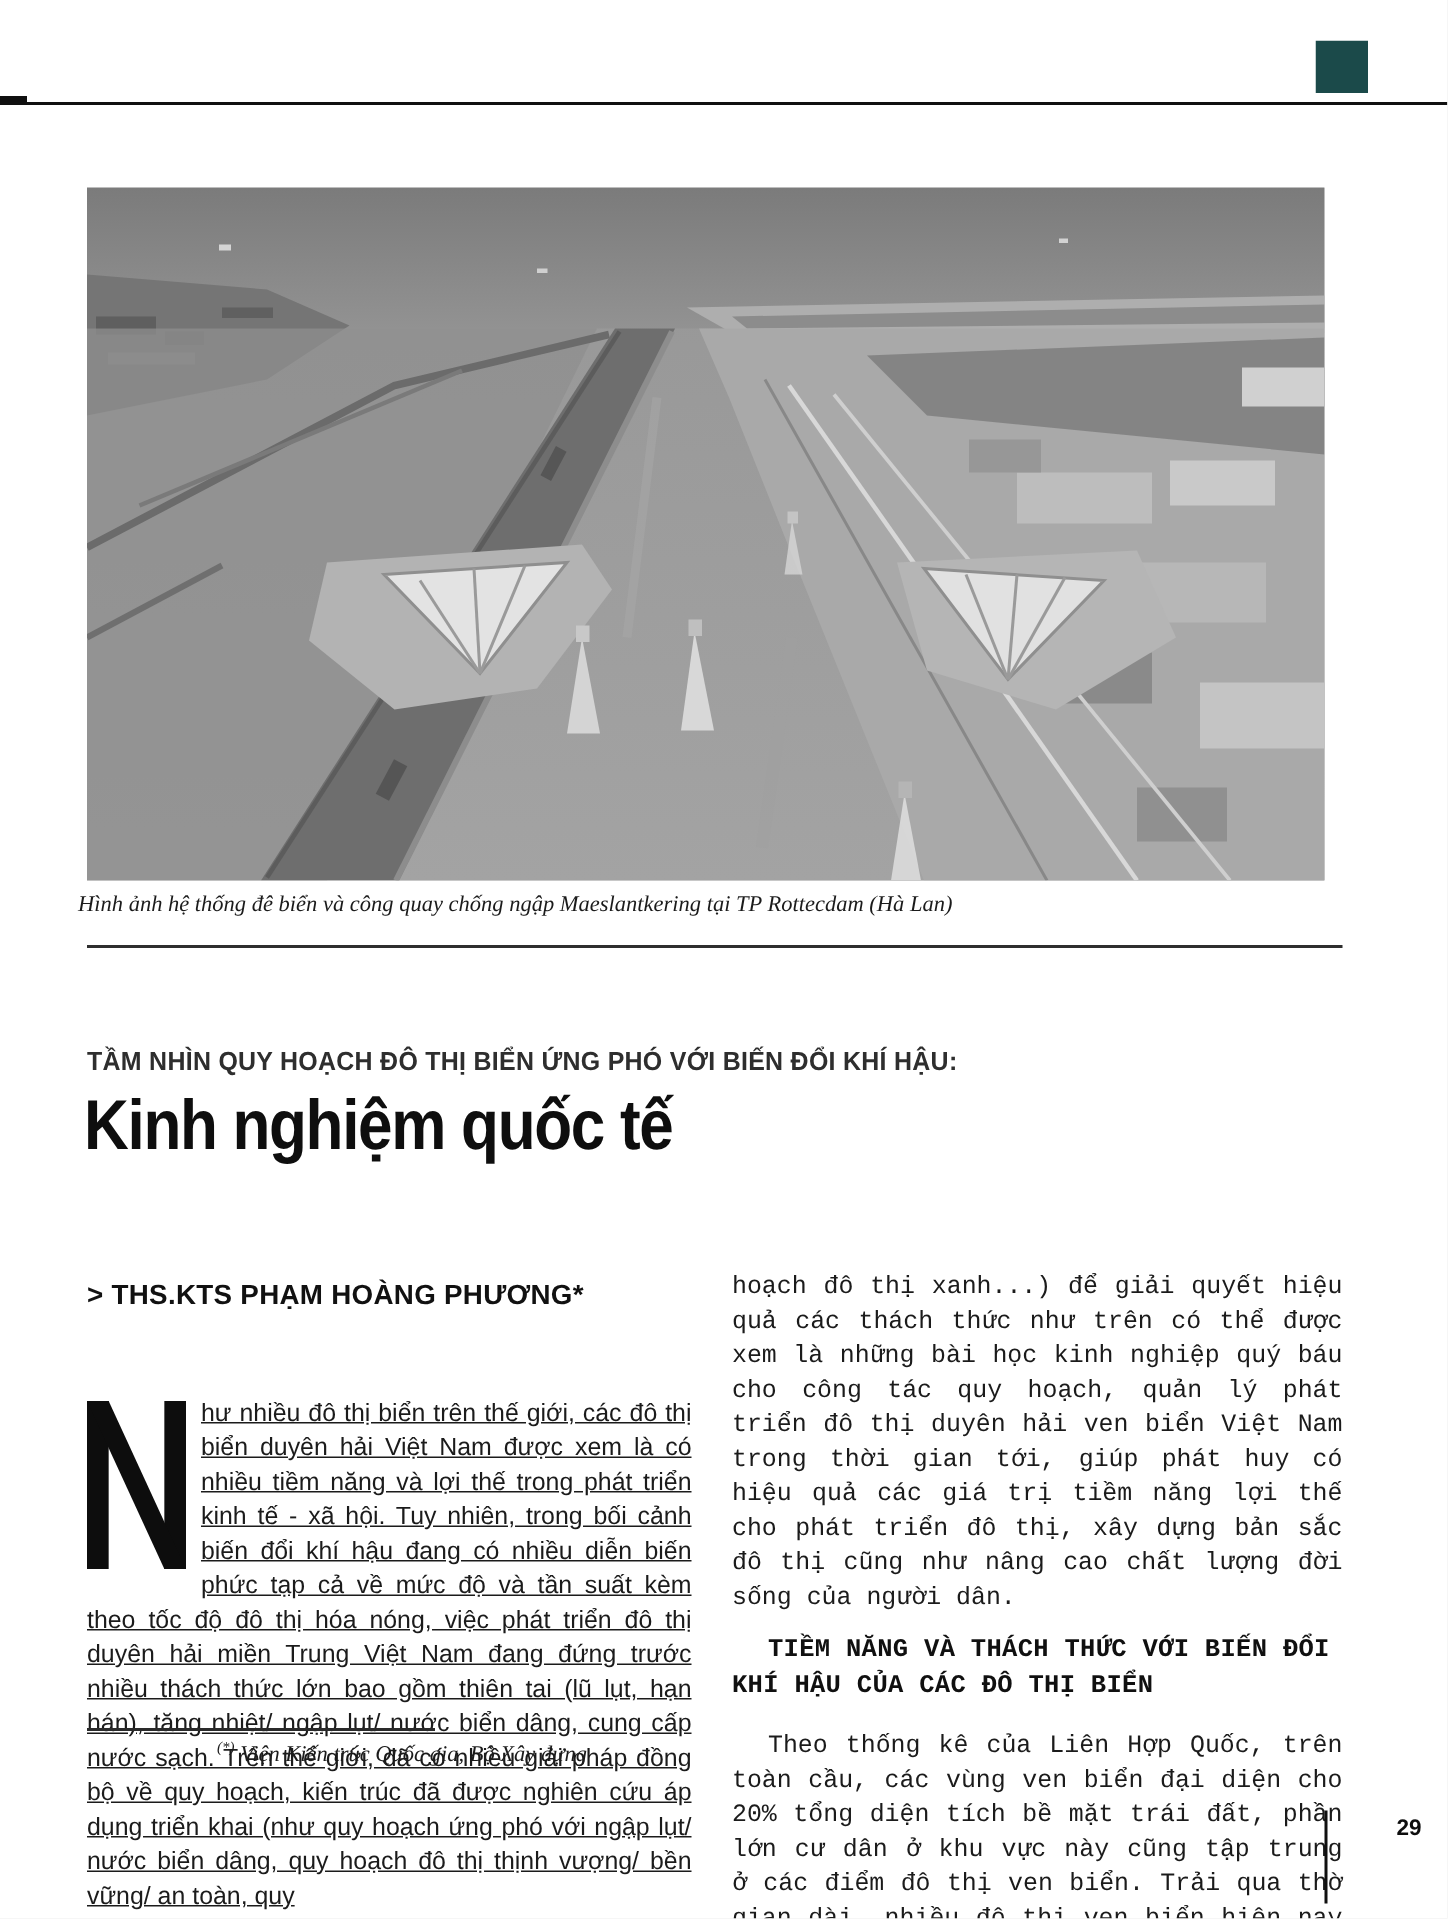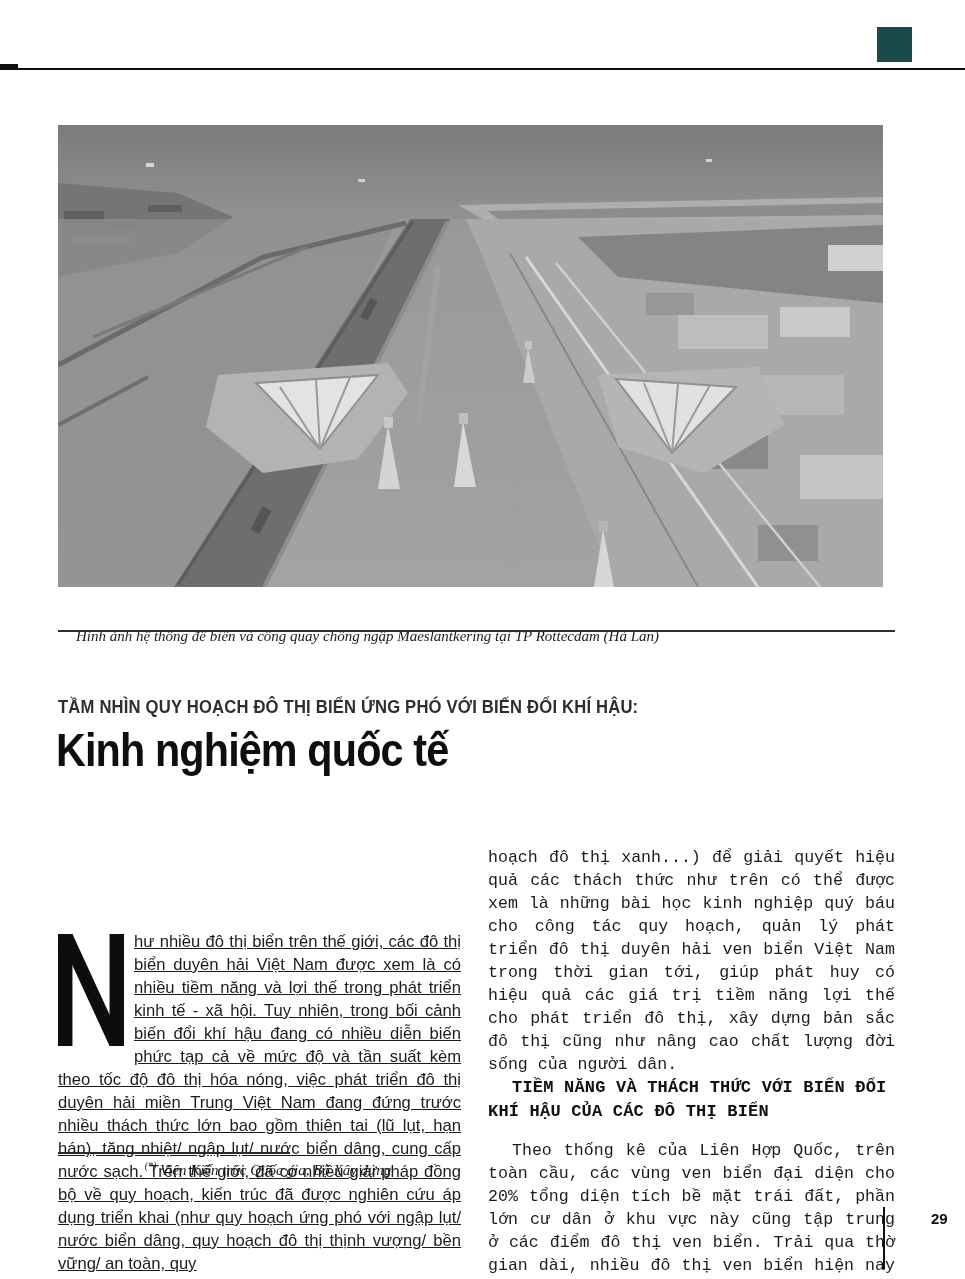--- a/index.html
+++ b/index.html
@@ -10,23 +10,23 @@
   }
   
   .top-rule{ position:absolute; left:0; top:68px; width:965px; height:2px; background:#101010; }
   .top-stub{ position:absolute; left:0; top:64px; width:18px; height:6px; background:#101010; }
   .corner-marker{ position:absolute; left:877px; top:27px; width:35px; height:35px; }
 
   
   .photo{ position:absolute; left:58px; top:125px; width:825px; height:462px; overflow:hidden; background:#9c9c9c; }
   .photo svg{ display:block; width:100%; height:100%; }
   .caption{
-    position:absolute; left:76px; top:595px; width:830px;
+    position:absolute; left:52px; top:595px; width:830px;
     font-family:"Liberation Serif","DejaVu Serif",serif; font-style:italic;
-    font-size:15px; color:#1b1b1b;margin-top:33px;
+    font-size:15px; color:#1b1b1b;
   }
   .caption-rule{ position:absolute; left:58px; top:630px; width:837px; height:2px; background:#2e2e2e; }
 
   
   .kicker{
     position:absolute; left:58px; top:697px; width:860px;
     font-size:17.5px; font-weight:600; color:#2e2e2e; letter-spacing:.2px;
     transform:scaleX(.95); transform-origin:left top; white-space:nowrap;
   }
   .title{
@@ -40,21 +40,21 @@
   }
 
   
   .bodytext{ font-size:16.6px; line-height:23px; text-align:justify; color:#1b1b1b; }
   .col1{ position:absolute; left:58px; top:930px; width:403px;text-decoration:underline; }
   .col2{ position:absolute; left:488px; top:846px; width:407px;font-family:Liberation Mono, monospace; }
   .dropcap-box{ float:left; width:66px; height:112px; margin:4px 10px 0 0; }
   .dropcap-box svg{ display:block; width:100%; height:100%; }
   .col2 .para1{ margin:0; }
   .subheading{
-    font-size:17px; font-weight:800; line-height:24px;
+    margin-top:13px; font-size:17px; font-weight:800; line-height:24px;
     color:#101010; text-indent:24px; letter-spacing:.2px; text-align:left;
   }
   .para2{ text-indent:24px; margin-top:15px; }
 
   
   .footnote-rule{ position:absolute; left:58px; top:1152px; width:232px; height:1.5px; background:#2a2a2a; }
   .footnote{
     position:absolute; left:58px; top:1160px; width:420px;
     font-family:"Liberation Serif","DejaVu Serif",serif; font-style:italic;
     font-size:15px; color:#1b1b1b;text-align:center;
@@ -167,20 +167,21 @@
       <polyline points="380,140 360,300" fill="none" stroke="#a6a6a6" stroke-width="6" opacity=".6"></polyline>
       <polyline points="470,300 450,440" fill="none" stroke="#a0a0a0" stroke-width="8" opacity=".5"></polyline>
     </svg>
   </div>
 
   <div class="caption">Hình ảnh hệ thống đê biển và công quay chống ngập Maeslantkering tại TP Rottecdam (Hà Lan)</div>
   <div class="caption-rule"></div>
 
   <div class="kicker">TẦM NHÌN QUY HOẠCH ĐÔ THỊ BIỂN ỨNG PHÓ VỚI BIẾN ĐỔI KHÍ HẬU:</div>
   <div class="title">Kinh nghiệm quốc tế</div>
+  <div class="author">&gt; THS.KTS PHẠM HOÀNG PHƯƠNG*</div>
 
   <div class="col1 bodytext">
     <span class="dropcap-box">
       <svg viewBox="0 0 64 114" preserveAspectRatio="none">
         <rect x="0" y="0" width="14" height="114" fill="#0d0d0d"></rect>
         <rect x="50" y="0" width="14" height="114" fill="#0d0d0d"></rect>
         <polygon points="0,0 14,0 64,114 50,114" fill="#0d0d0d"></polygon>
       </svg>
     </span>
     <span>hư nhiều đô thị biển trên thế giới, các đô thị biển duyên hải Việt Nam được xem là có nhiều tiềm năng và lợi thế trong phát triển kinh tế - xã hội. Tuy nhiên, trong bối cảnh biến đổi khí hậu đang có nhiều diễn biến phức tạp cả về mức độ và tần suất kèm theo tốc độ đô thị hóa nóng, việc phát triển đô thị duyên hải miền Trung Việt Nam đang đứng trước nhiều thách thức lớn bao gồm thiên tai (lũ lụt, hạn hán), tăng nhiệt/ ngập lụt/ nước biển dâng, cung cấp nước sạch. Trên thế giới, đã có nhiều giải pháp đồng bộ về quy hoạch, kiến trúc đã được nghiên cứu áp dụng triển khai (như quy hoạch ứng phó với ngập lụt/ nước biển dâng, quy hoạch đô thị thịnh vượng/ bền vững/ an toàn, quy</span>

